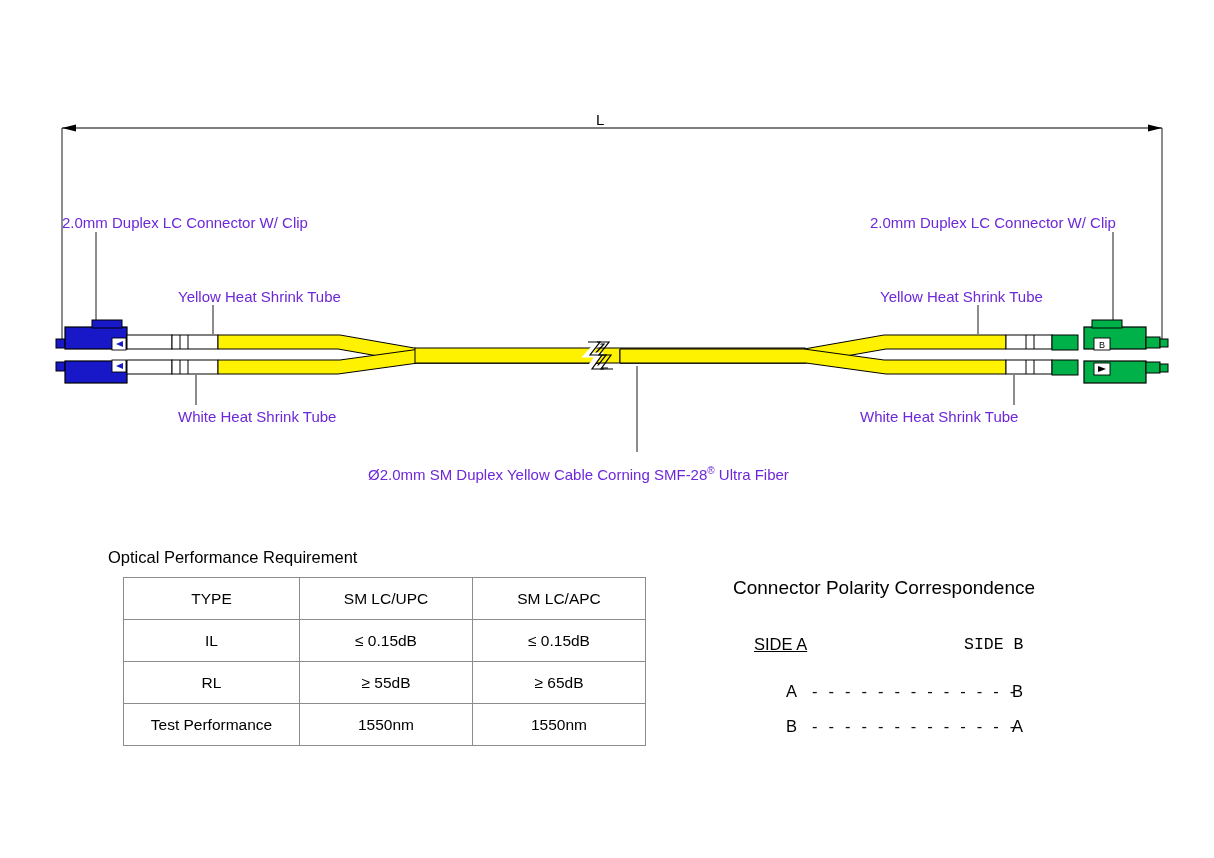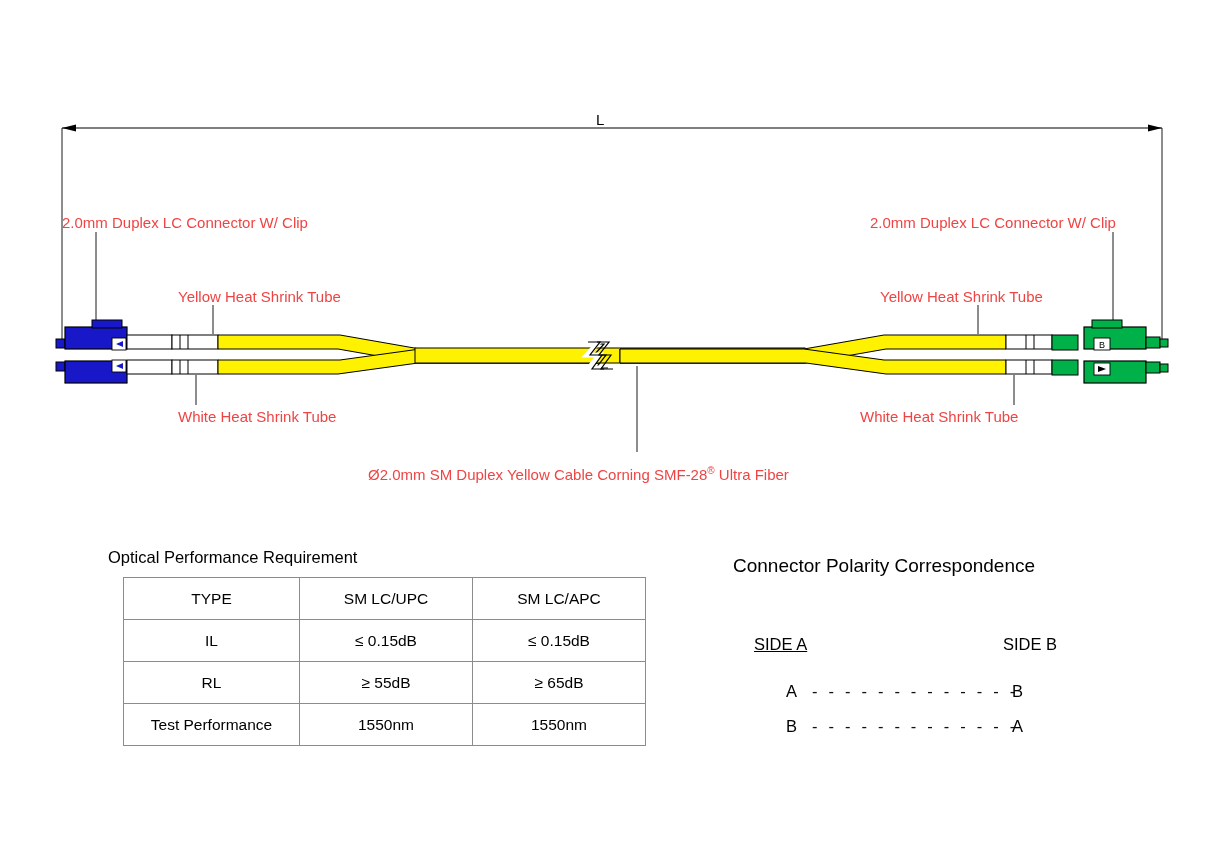--- a/index.html
+++ b/index.html
@@ -25,21 +25,21 @@
     position: absolute;
     left: 0; top: 0;
     width: 1214px;
     height: 858px;
   }
   .lbl {
     position: absolute;
     font-size: 15px;
     line-height: 17px;
     white-space: nowrap;
-    color: #ef4444;
+    color: #6d28d9;
   }
   .dim-label {
     position: absolute;
     font-size: 15px;
   }
   
   .perf-title {
     position: absolute;
     left: 108px;
     top: 548px;
@@ -60,21 +60,21 @@
     padding: 0 10px;
   }
   table.perf td.c0 { width: 155px; }
   table.perf td.c1 { width: 152px; }
   table.perf td.c2 { width: 152px; }
 
   
   .pol-title {
     position: absolute;
     left: 733px;
-    top: 555px;
+    top: 577px;
     font-size: 19px;
   }
   .pol-side {
     position: absolute;
     font-size: 16.5px;
   }
   .pol-letter {
     position: absolute;
     font-size: 16.5px;
   }
@@ -247,21 +247,21 @@
       <td class="c0">Test Performance</td>
       <td class="c1">1550nm</td>
       <td class="c2">1550nm</td>
     </tr>
   </tbody>
     </table>
 
   <div class="pol-title">Connector Polarity Correspondence</div>
 
   <div class="pol-side" style="left:754px; top:635px;text-decoration:underline;">SIDE A</div>
-  <div class="pol-side" style="left:1003px; top:635px;">SIDE B</div>
+  <div class="pol-side" style="left:964px; top:635px;font-family:Liberation Mono, monospace;">SIDE B</div>
 
   <div class="pol-letter" style="left:786px; top:682px;">A</div>
   <div class="pol-dash" style="left:812px; top:682px;">- - - - - - - - - - - - -</div>
   <div class="pol-letter" style="left:1012px; top:682px;">B</div>
 
   <div class="pol-letter" style="left:786px; top:717px;">B</div>
   <div class="pol-dash" style="left:812px; top:717px;">- - - - - - - - - - - - -</div>
   <div class="pol-letter" style="left:1012px; top:717px;">A</div>
 
 </div>

